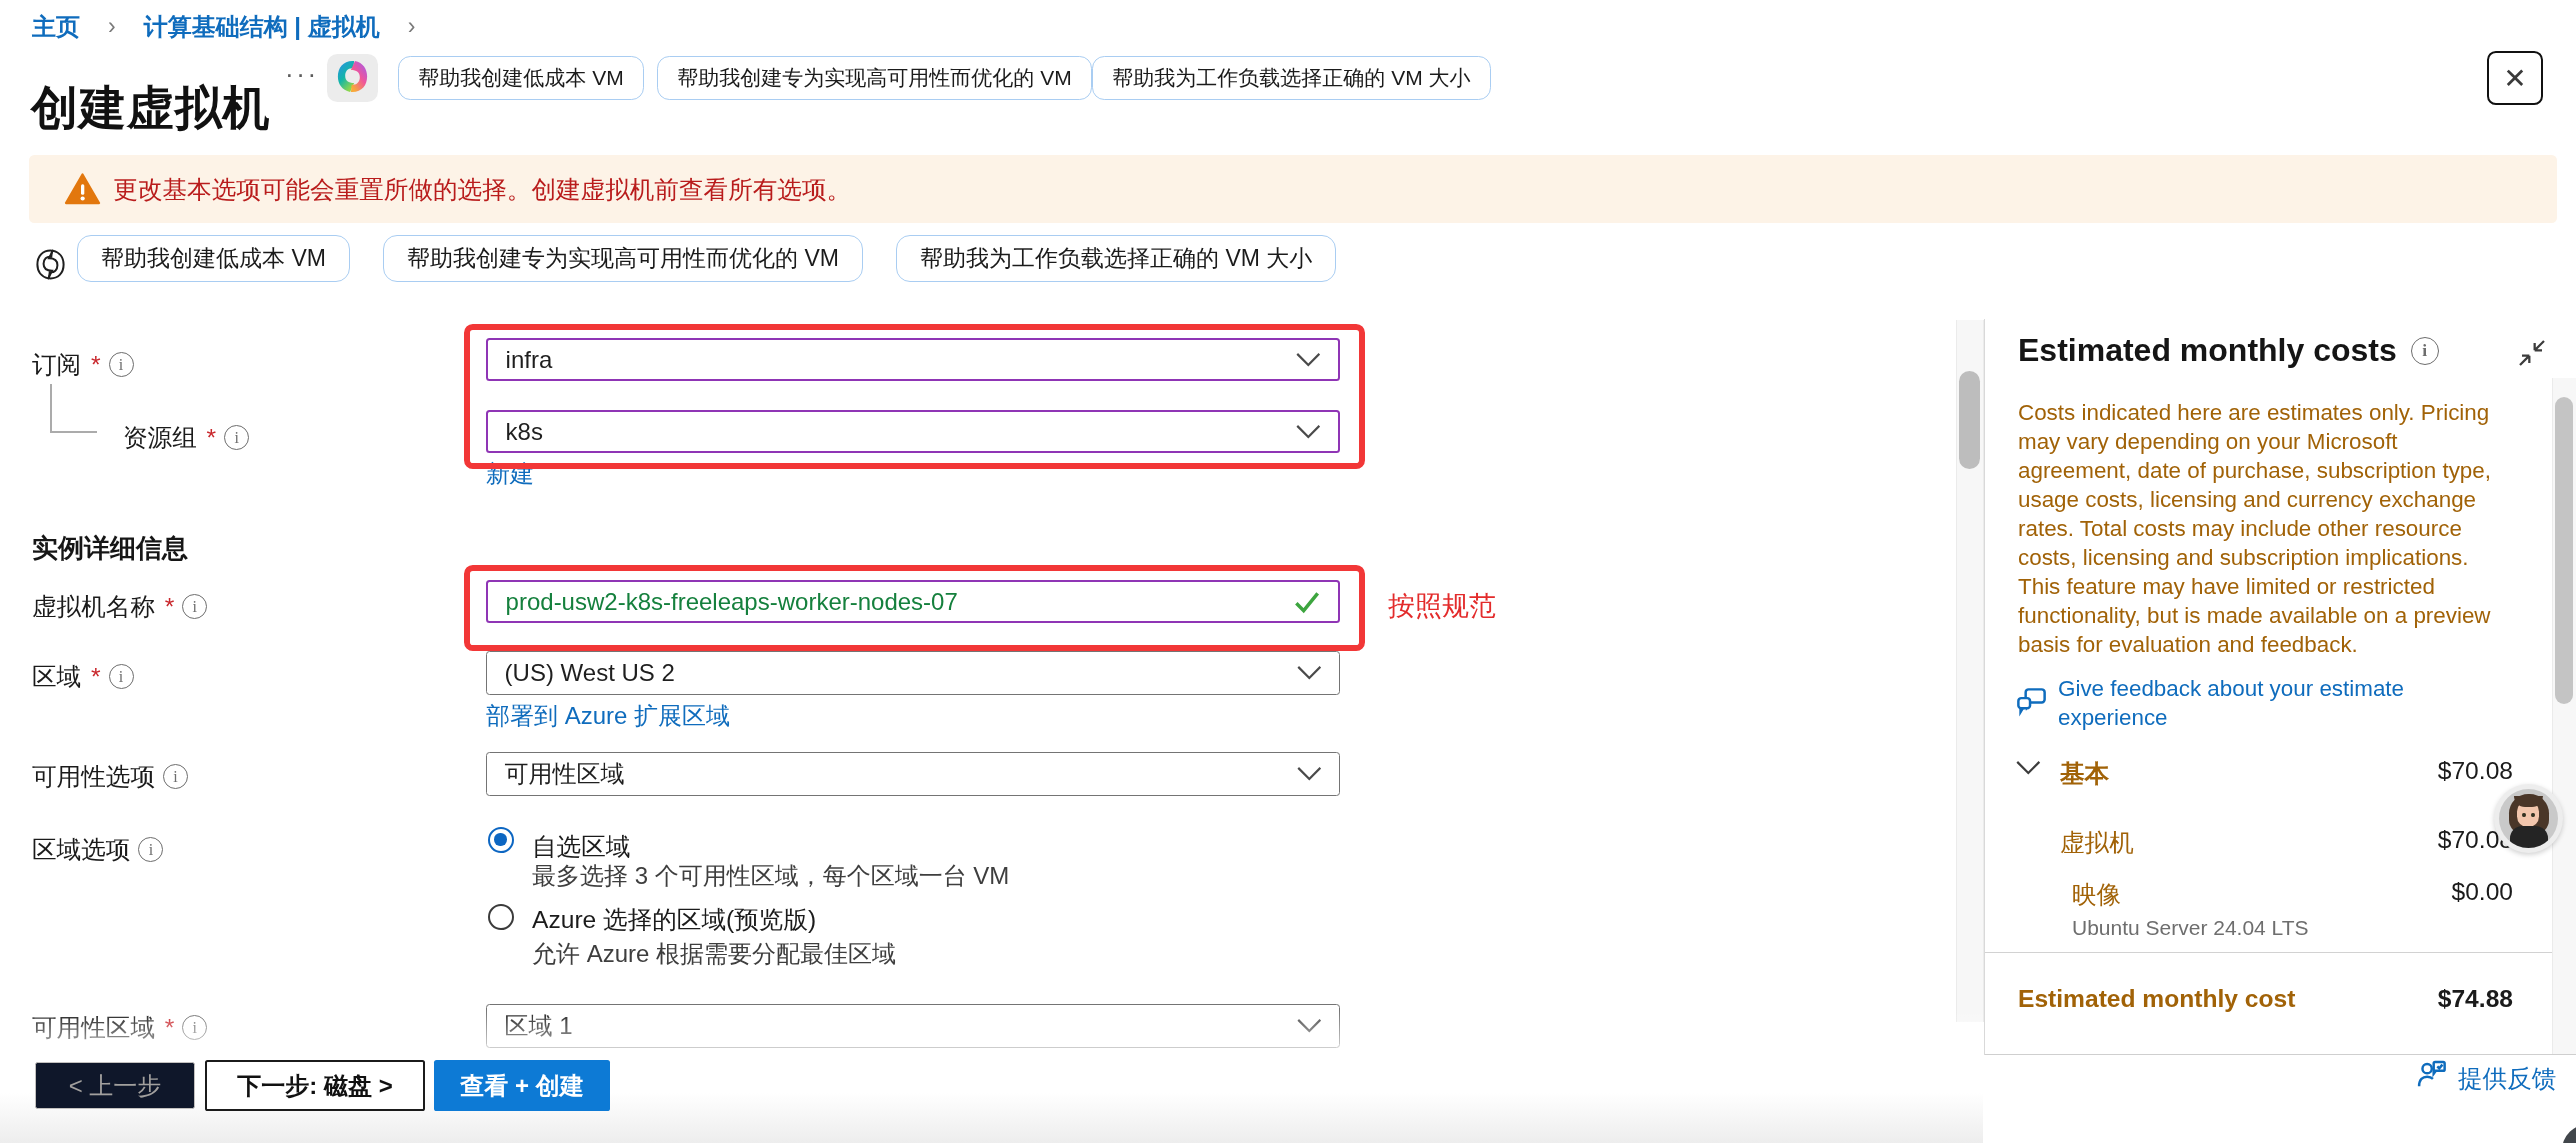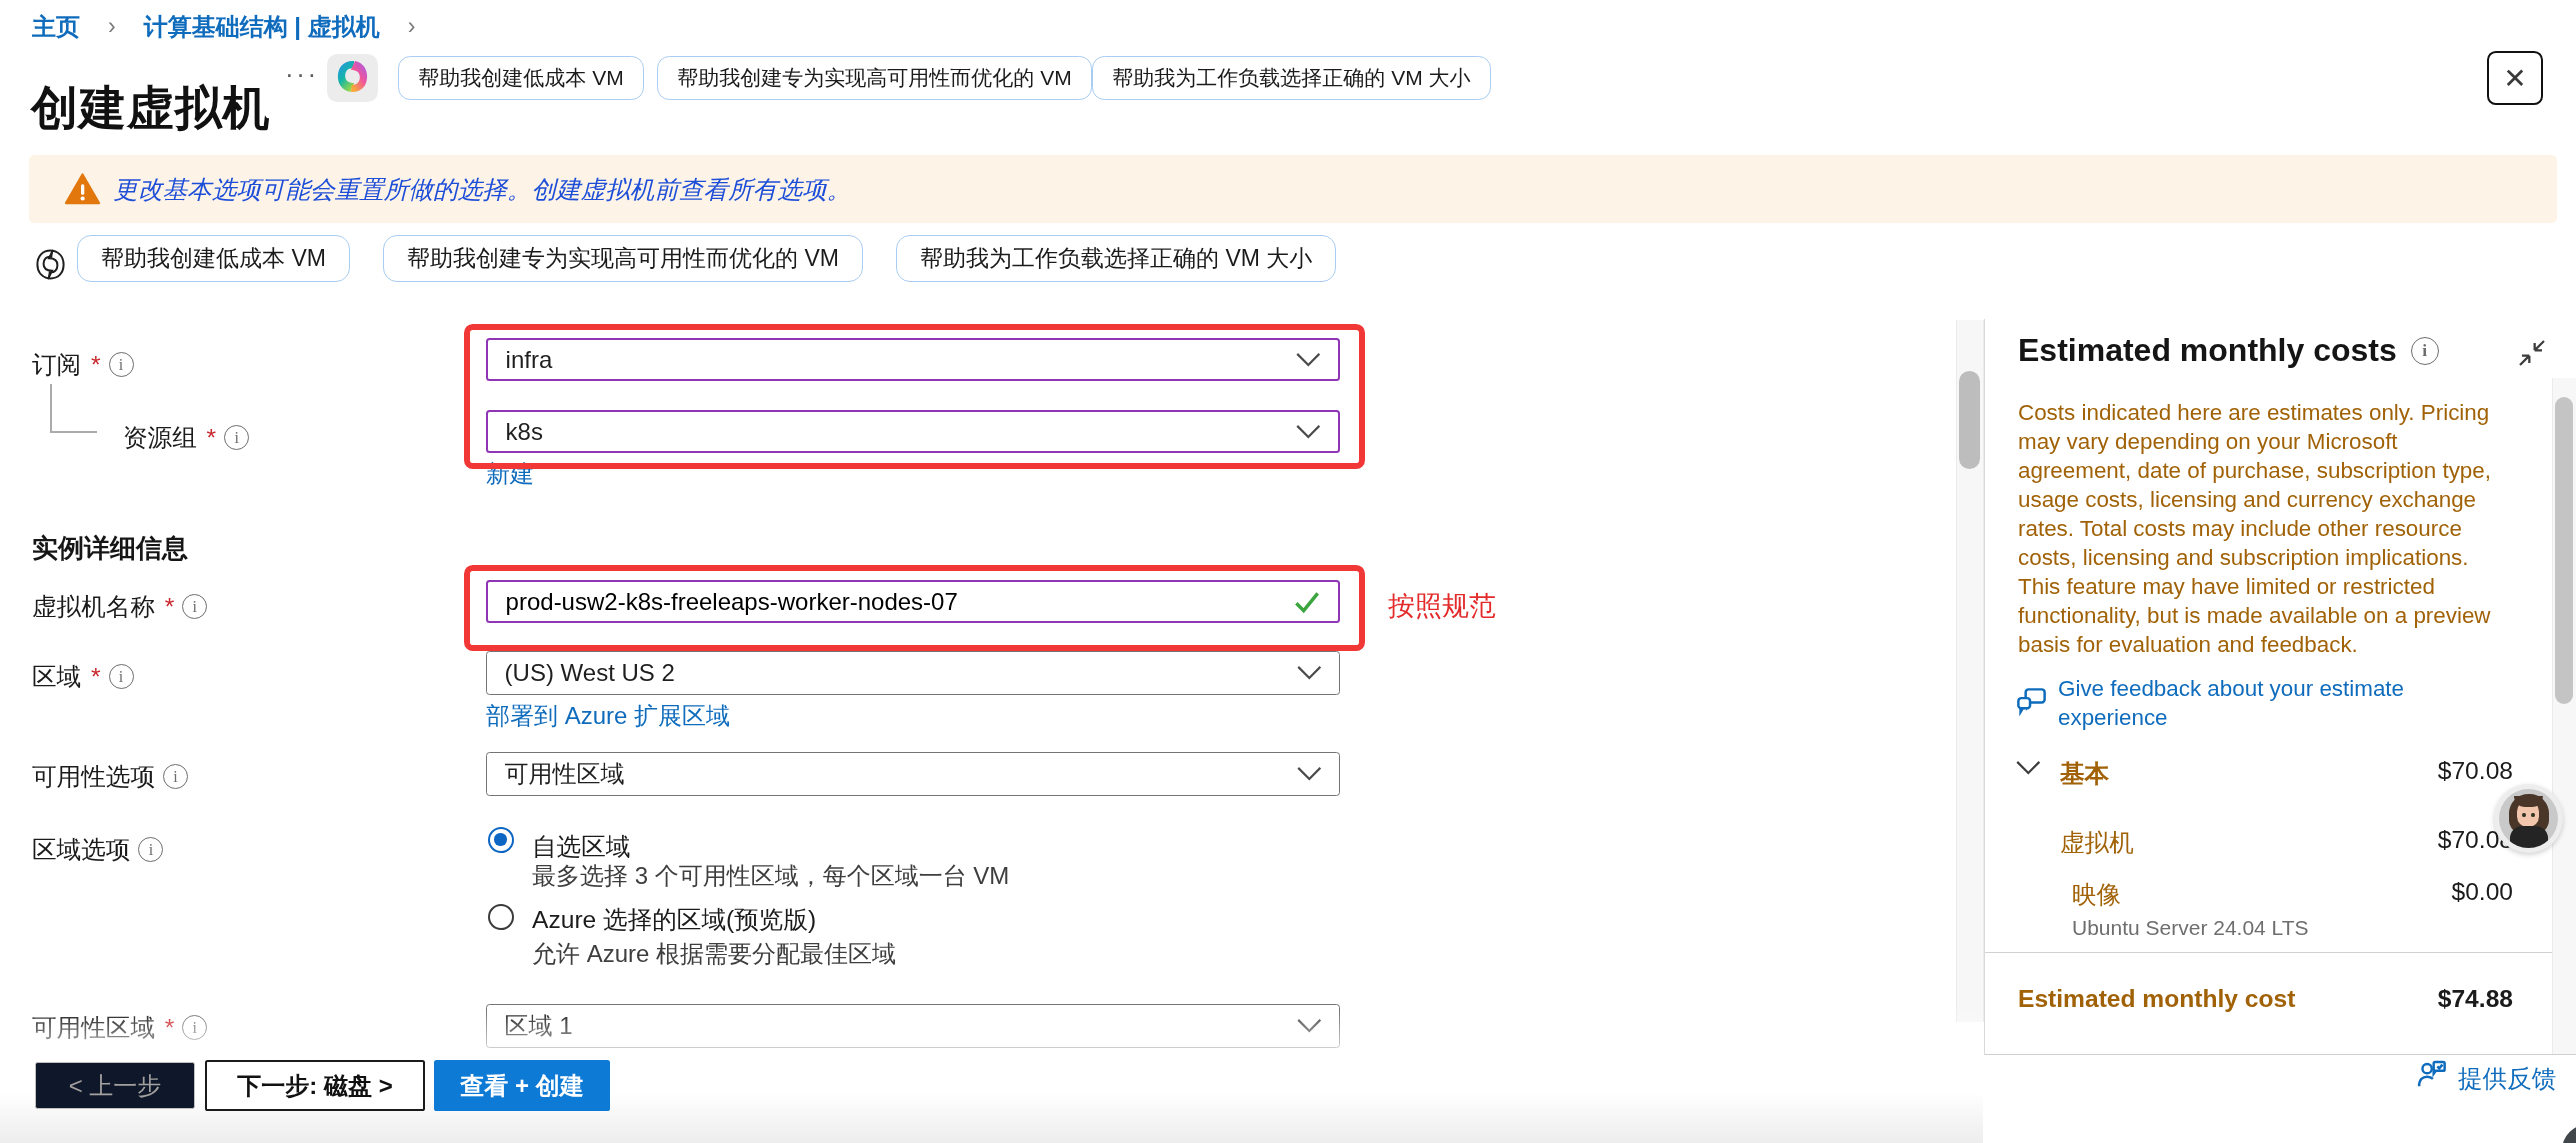--- a/index.html
+++ b/index.html
@@ -13,36 +13,36 @@
   .page-title{left:31px;top:46px;font-size:47px;font-weight:800;color:#111;letter-spacing:0.9px;}
   .more-btn{left:279px;top:65px;font-size:26px;color:#5c5c5c;letter-spacing:2.6px;background:none;border:none;cursor:pointer;line-height:17.6px;}
   .copilot-tile{left:327px;top:54px;width:51px;height:48px;background:#ececec;border-radius:10.5px;display:flex;align-items:center;justify-content:center;cursor:pointer;}
   .pill{position:absolute;display:inline-flex;align-items:center;justify-content:center;background:#fff;
         border:1.8px solid #a9cdf2;border-radius:12.3px;color:#1b1b1b;cursor:pointer;white-space:nowrap;}
   .pill.r1{height:44px;font-size:21px;padding:0 19.3px;}
   .pill.r2{height:47px;font-size:23px;padding:0 23px;border-radius:14px;}
   .close-btn{left:2487px;top:51px;width:56px;height:54px;border:2.6px solid #111;border-radius:8.8px;background:#fff;
         display:flex;align-items:center;justify-content:center;font-size:28px;color:#3a3a3a;cursor:pointer;}
   .banner{left:29px;top:155px;width:2528px;height:68px;background:#fdf3e7;border-radius:5.3px;display:flex;align-items:center;}
-  .banner-text{font-size:24.6px;color:#1d4ed8;margin-left:12.3px;font-style:italic;}
+  .banner-text{font-size:24.6px;color:#b91c1c;margin-left:12.3px;}
   .warn-icon{margin-left:35px;width:37px;height:33px;}
   .lbl{font-size:24.6px;color:#1b1b1b;display:flex;align-items:center;gap:8px;white-space:nowrap;}
   .req{color:#c9282d;font-size:24.6px;margin-left:1.8px;}
   .info-i{display:inline-flex;align-items:center;justify-content:center;width:23px;height:23px;border:1.8px solid #6d6d6d;
           border-radius:50%;color:#6d6d6d;font-size:16px;font-family:"Liberation Serif",serif;flex:0 0 auto;cursor:default;}
   .info-i::after{content:"i";}
   .dd{position:absolute;width:854px;height:43px;background:#fff;border:1.8px solid #747474;border-radius:3.5px;
       display:flex;align-items:center;justify-content:space-between;padding:0 17.6px;box-sizing:border-box;
       font-size:24px;color:#1f1f1f;cursor:pointer;}
   .dd.purple{border:2.6px solid #8f35b5;}
   .chev{width:24.6px;height:16px;flex:0 0 auto;}
   .annbox{position:absolute;border:6.1px solid #f23737;border-radius:8.8px;pointer-events:none;z-index:4;}
   .section-h{font-size:26px;font-weight:700;color:#161616;}
   .vm-input{position:absolute;left:486px;top:580px;width:854px;height:43px;border:2.6px solid #8f35b5;border-radius:3.5px;
-      box-sizing:border-box;font-size:24px;color:#000000;padding:0 61px 0 17.6px;font-family:"Liberation Sans",sans-serif;outline:none;}
+      box-sizing:border-box;font-size:24px;color:#15803d;padding:0 61px 0 17.6px;font-family:"Liberation Sans",sans-serif;outline:none;}
   .radio{position:absolute;width:26px;height:26px;border-radius:50%;box-sizing:border-box;cursor:pointer;background:#fff;}
   .radio.sel{border:2.6px solid #0c66c2;}
   .radio.sel::after{content:"";position:absolute;left:4.4px;top:4.4px;width:12.3px;height:12.3px;border-radius:50%;background:#0c66c2;}
   .radio.unsel{border:2.6px solid #3b3b3b;}
   .opt-label{font-size:24.6px;color:#1b1b1b;cursor:pointer;}
   .opt-desc{font-size:24px;color:#3e3e3e;}
   .fade{left:0;top:1010px;width:1983px;height:133px;z-index:5;pointer-events:none;
         background:linear-gradient(to bottom,rgba(255,255,255,0) 0%,rgba(255,255,255,.95) 42%,#ffffff 62%,#ededed 100%);}
   .btn{position:absolute;display:flex;align-items:center;justify-content:center;font-size:24px;cursor:pointer;box-sizing:border-box;z-index:6;}
   .btn-prev{left:35px;top:1062px;width:160px;height:47px;background:#0f172a;border:1.8px solid #c3c1bf;color:#a2a09e;border-radius:2.6px;}

